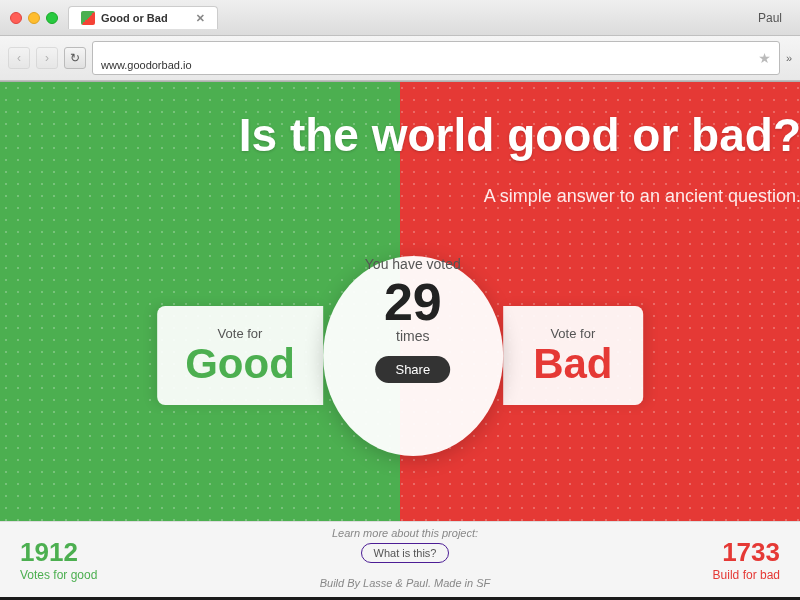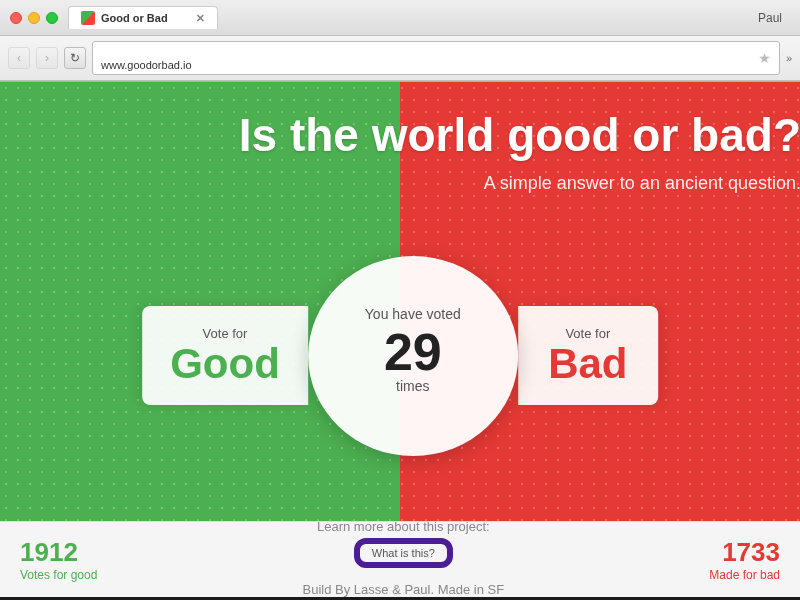--- a/index.html
+++ b/index.html
@@ -69,36 +69,36 @@
       position: absolute; top: 0; left: 1px; width: 100%;
       text-align: right; padding-top: 28px; z-index: 10;
     }
     .main-title {
       font-size: 46px; font-weight: 900; color: white;
       text-shadow: 0 1px 3px rgba(0,0,0,0.2);
       line-height: 1.1;
     }
     .subtitle {
       font-size: 18px; color: rgba(255,255,255,0.9);
-      margin-top: 12px; font-weight: 300;
+      margin-top: 25px; font-weight: 300;
     }
 
     
     .vote-area {
       position: absolute;
       top: 50%; left: 50%;
       transform: translate(-50%, -42%);
       display: flex; align-items: center; gap: 0;
       z-index: 20;
     }
 
     .vote-circle {
-      width: 210px; height: 200px; border-radius: 50%;
+      width: 180px; height: 200px; border-radius: 50%;
       background: rgba(255,255,255,0.95);
-      display: flex; flex-direction: column; align-items: center; justify-content: center;
+      display: flex; flex-direction: column; align-items: center; 
       box-shadow: 0 4px 20px rgba(0,0,0,0.2);
       z-index: 22;
     }
     .voted-label { font-size: 14px; color: #555; margin-bottom: 4px; }
     .vote-count { font-size: 52px; font-weight: 900; color: #222; line-height: 1; }
     .times-label { font-size: 14px; color: #555; margin-bottom: 12px; }
     .share-btn {
       background: #333; color: white; border: none; border-radius: 20px;
       padding: 6px 20px; font-size: 13px; cursor: pointer;
     }
@@ -130,23 +130,23 @@
       position: absolute; bottom: 0; left: 0; width: 100%; height: 76px;
       background: #f5f5f5; border-top: 1px solid #ddd;
       display: flex; align-items: center; justify-content: space-between;
       padding: 0 20px; z-index: 30;
     }
     .votes-good { color: #4caf50; }
     .votes-bad { color: #e53935; text-align: right; }
     .vote-number { font-size: 26px; font-weight: 900; display: block; }
     .vote-label-text { font-size: 12px; display: block; }
     .footer-center { text-align: center; }
-    .footer-center p { font-size: 13px; color: #888; margin-bottom: 4px; }
+    .footer-center p { font-size: 11px; color: #888; margin-bottom: 4px; font-style: italic; }
     .what-btn {
-      border: 6px solid #4c1d95; background: transparent; border-radius: 12px;
+      border: 1px solid #4c1d95; background: transparent; border-radius: 12px;
       padding: 3px 12px; font-size: 11px; cursor: pointer; color: #555;
     }
     .footer-credit { font-size: 10px; color: #aaa; margin-top: 14px; }
   </style>
 </head>
 <body>
 
 <div class="browser-chrome">
   <div class="title-bar">
     <div class="traffic-lights">
@@ -189,35 +189,36 @@
 
   <div class="vote-area">
     <div class="vote-good-box">
       <span class="vote-for-label">Vote for</span>
       <span class="vote-good-text">Good</span>
     </div>
     <div class="vote-circle">
       <span class="voted-label">You have voted</span>
       <span class="vote-count">29</span>
       <span class="times-label">times</span>
+      <button class="share-btn">Share</button>
     </div>
     <div class="vote-bad-box">
       <span class="vote-for-label">Vote for</span>
       <span class="vote-bad-text">Bad</span>
     </div>
   </div>
 
   <div class="footer">
     <div class="votes-good">
       <span class="vote-number">1912</span>
       <span class="vote-label-text">Votes for good</span>
     </div>
     <div class="footer-center">
       <p>Learn more about this project:</p>
       <button class="what-btn">What is this?</button>
       <p class="footer-credit">Build By Lasse &amp; Paul. Made in SF</p>
     </div>
     <div class="votes-bad">
       <span class="vote-number">1733</span>
-      <span class="vote-label-text">Made for bad</span>
+      <span class="vote-label-text">Build for bad</span>
     </div>
   </div>
 </div>
 
 </body></html>

